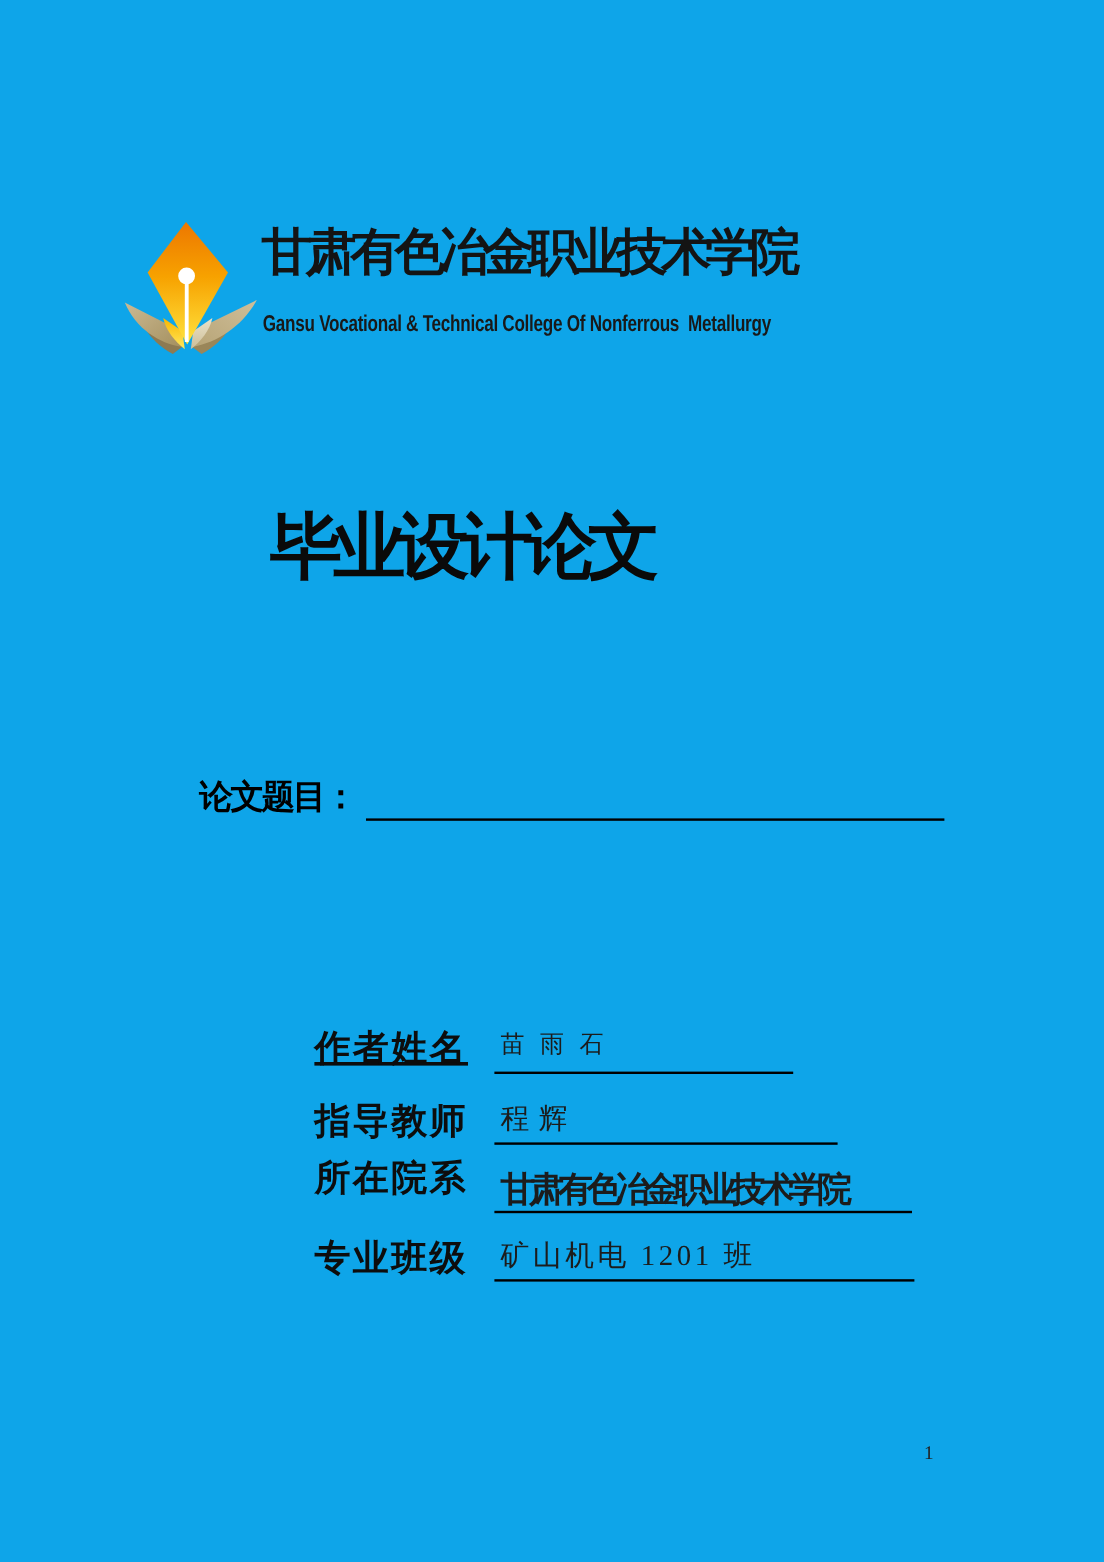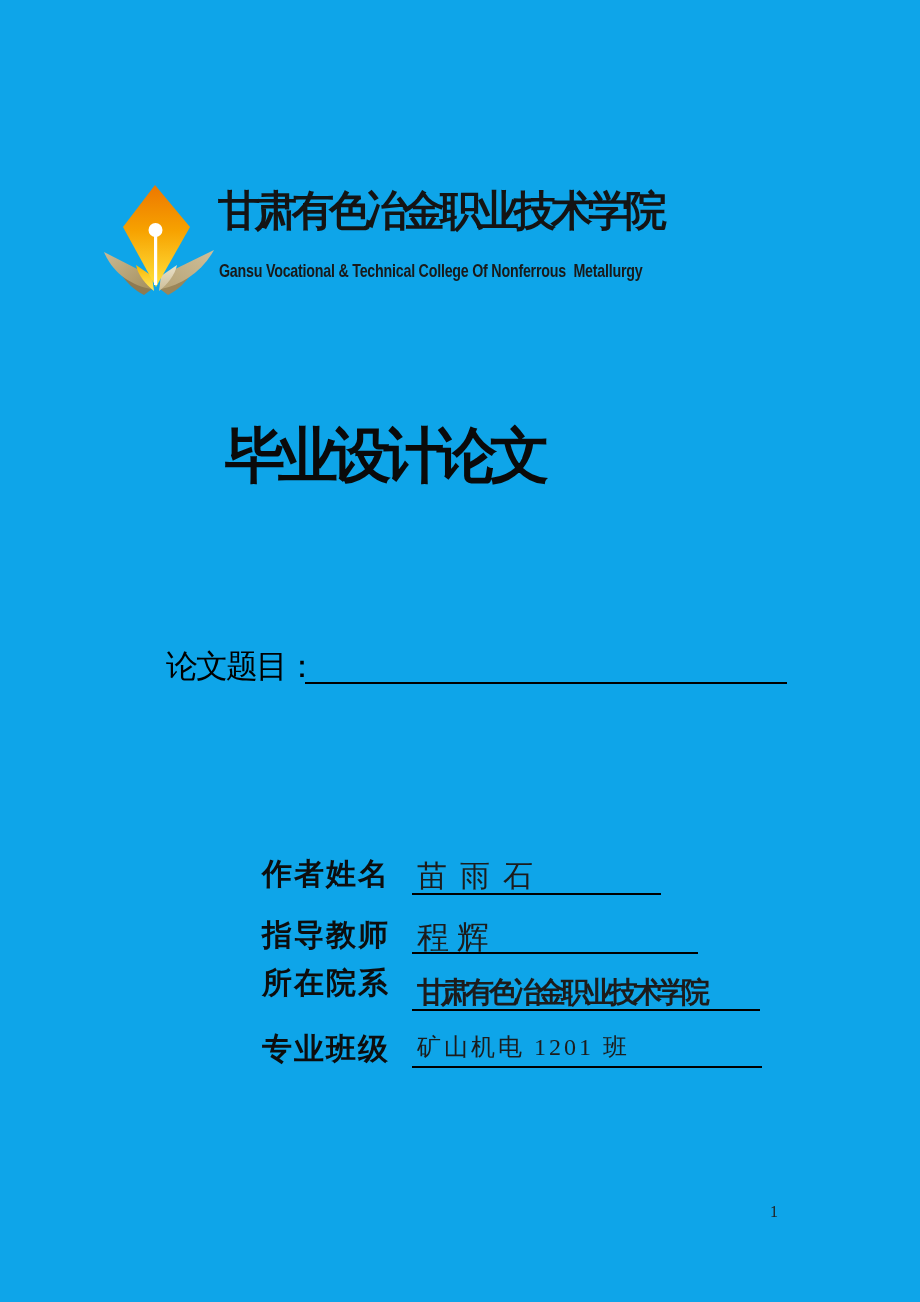--- a/index.html
+++ b/index.html
@@ -23,44 +23,44 @@
 
   
   .doc-title{
     left:0;top:426px;width:768px;text-align:center;
     font-size:60px;font-weight:bold;letter-spacing:-7px;
     font-family:"Liberation Sans","DejaVu Sans",sans-serif;color:#0a0a0a;
   }
 
   
   .thesis-label{
-    left:166px;top:650px;font-size:32px;font-weight:normal;letter-spacing:-2px;
+    left:166px;top:650px;font-size:28px;font-weight:bold;letter-spacing:-2px;
     font-family:"Liberation Sans","DejaVu Sans",sans-serif;
   }
   .thesis-value{
     left:305px;top:653px;width:482px;text-align:center;
     font-size:27px;font-weight:bold;letter-spacing:-3px;
     font-family:"Liberation Sans","DejaVu Sans",sans-serif;
     transform:translateX(-32px);
   }
   .rule{position:absolute;height:2px;background:#000;}
   .thesis-rule{left:305px;top:682px;width:482px;}
 
   
   .f-label{
     left:262px;font-size:30px;font-weight:bold;letter-spacing:2px;
     font-family:"Liberation Serif","DejaVu Serif",serif;color:#0d0d0d;
   }
   .f-value{
     left:417px;font-family:"Liberation Serif","DejaVu Serif",serif;
     color:#1c1c1c;white-space:pre;
   }
-  .r1l{top:859px;} .r2l{top:920px;text-align:right;} .r3l{top:968px;} .r4l{top:1034px;}
-  .r1v{top:861px;font-size:30px;letter-spacing:13px;}
-  .r2v{top:921px;font-size:32px;letter-spacing:8px;}
+  .r1l{top:859px;text-decoration:underline;} .r2l{top:920px;text-align:right;} .r3l{top:968px;} .r4l{top:1034px;}
+  .r1v{top:861px;font-size:20px;letter-spacing:13px;}
+  .r2v{top:921px;font-size:24px;letter-spacing:8px;}
   .r3v{top:978px;font-size:29px;letter-spacing:-5px;font-weight:bold;}
   .r4v{top:1035px;font-size:24px;letter-spacing:3px;}
   .u1{left:412px;top:893px;width:249px;}
   .u2{left:412px;top:952px;width:286px;}
   .u3{left:412px;top:1009px;width:348px;}
   .u4{left:412px;top:1066px;width:350px;}
 
   .page-num{
     left:770px;top:1204px;font-size:16px;color:#222;
     font-family:"Liberation Serif","DejaVu Serif",serif;

